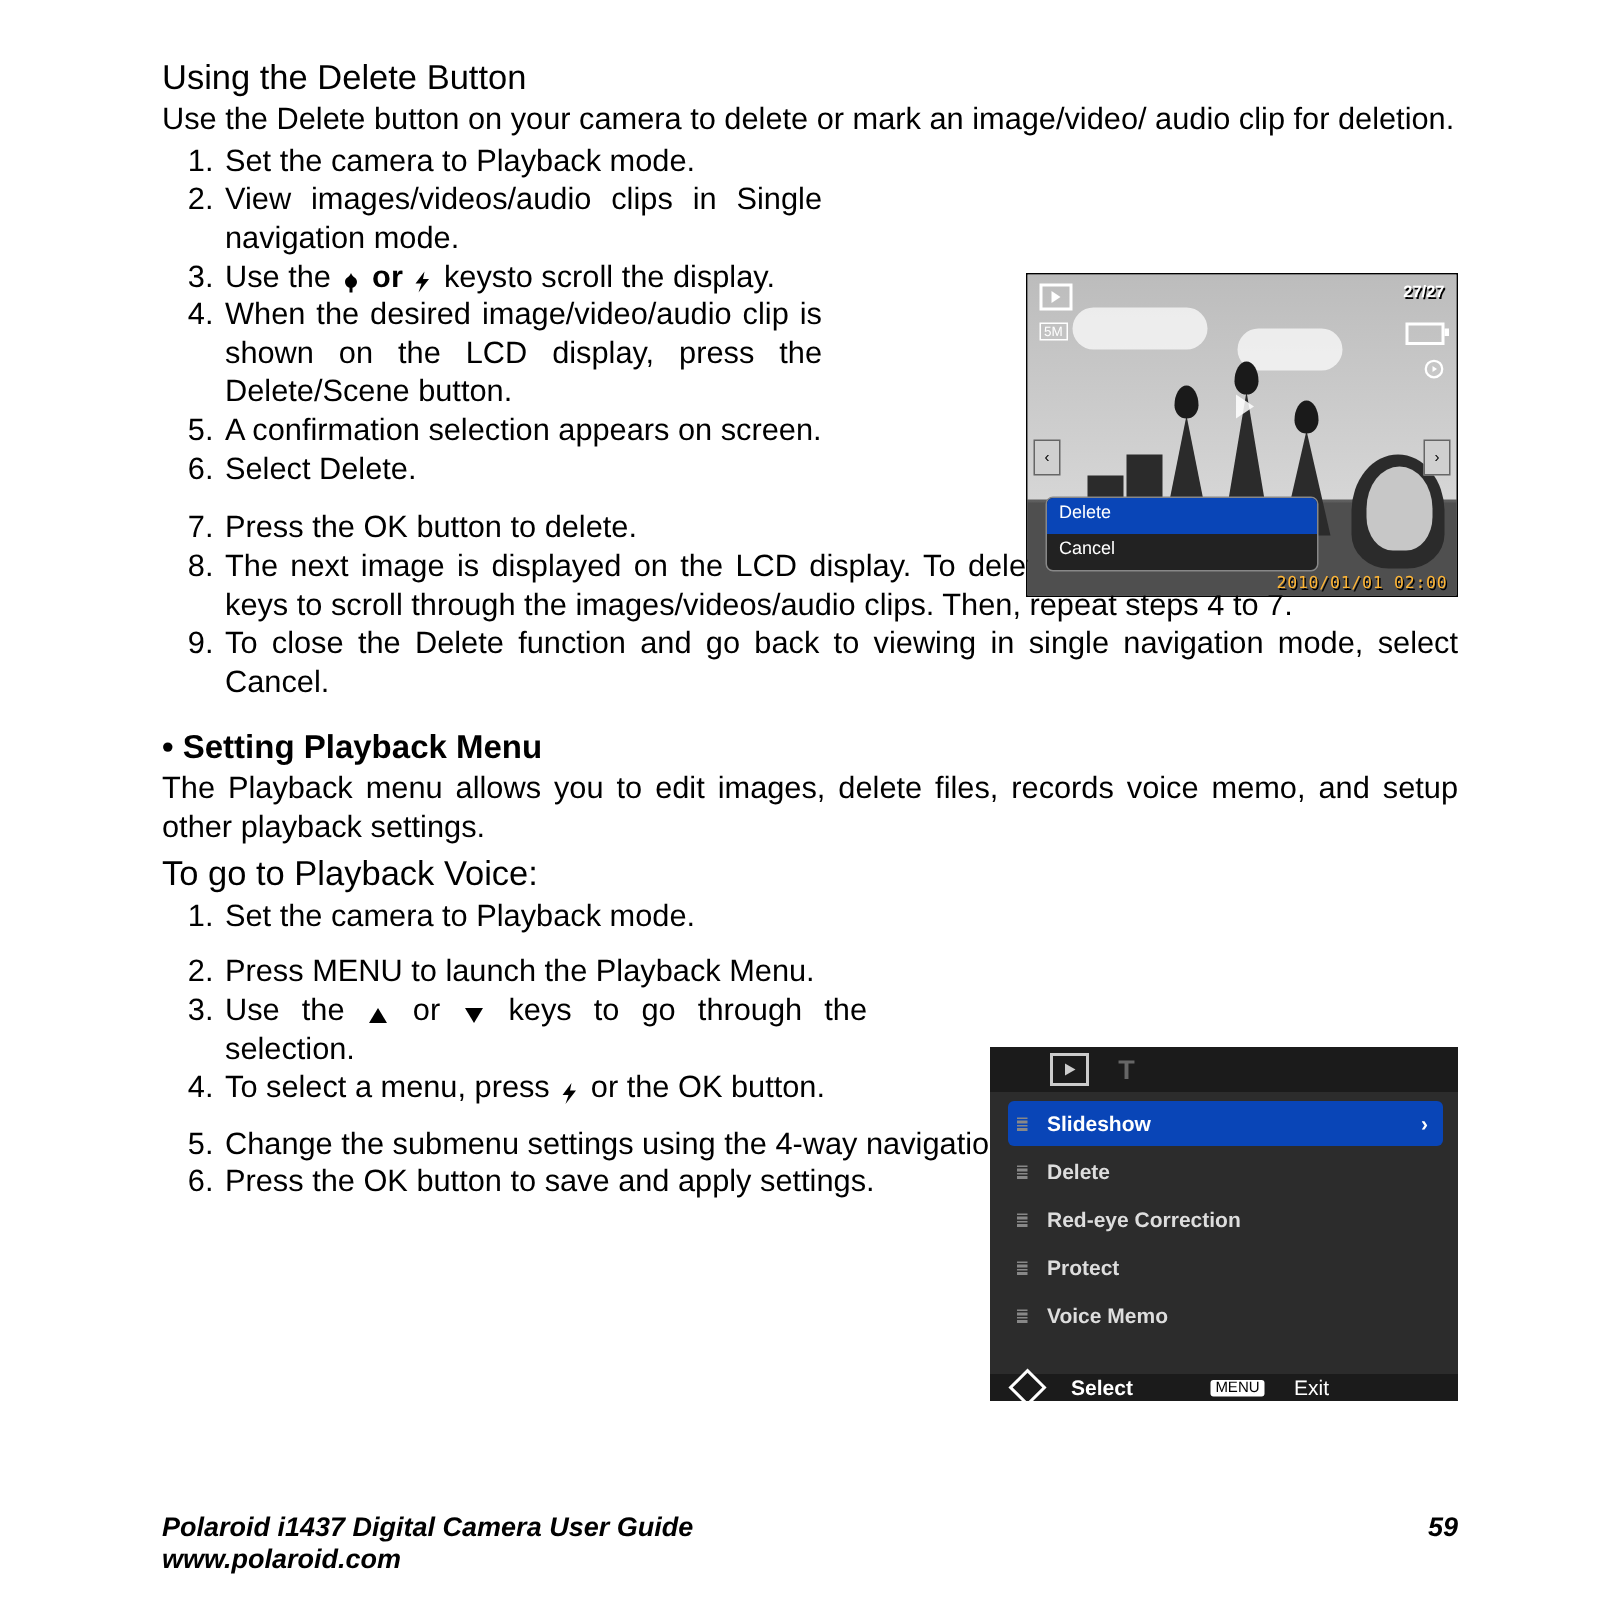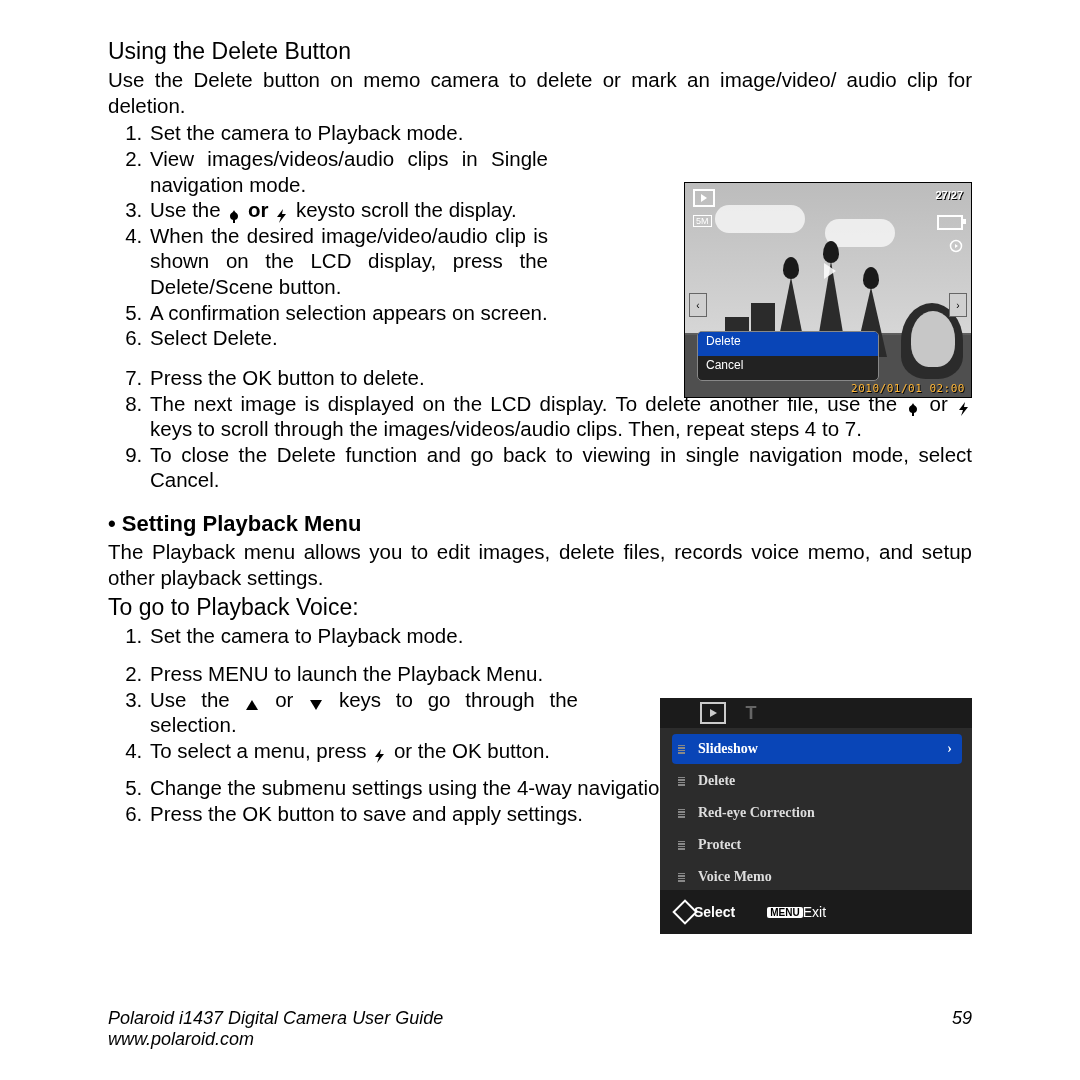--- a/index.html
+++ b/index.html
@@ -51,21 +51,21 @@
   }
   .footer {
     position: absolute;
     bottom: 30px;
     left: 108px;
     right: 108px;
     display: flex;
     justify-content: space-between;
     font-size: 18px;
     font-style: italic;
-    font-weight: normal;
+    font-weight: bold;
   }
   .icon-inline {
     display: inline-block;
     vertical-align: middle;
     width: 16px;
     height: 16px;
   }
   .row {
     position: relative;
   }
@@ -184,52 +184,52 @@
     border-left:7px solid #ccc;
   }
   .lcd-menu .tab.tool {
     border:none; color:#666; font-size:18px; font-weight:bold;
   }
   .lcd-menu .list {
     padding:6px 10px 0 12px;
   }
   .lcd-menu .row {
     display:flex; align-items:center; height:30px; padding:0 10px 0 6px; margin-bottom:2px;
-    font-size:14px; color:#ddd; font-weight:bold;font-family:Liberation Serif, serif;
+    font-size:14px; color:#ddd; font-weight:bold;
   }
   .lcd-menu .row .sq {
     width:8px; display:flex; flex-direction:column; gap:1px; margin-right:12px;
   }
   .lcd-menu .row .sq span{ width:7px;height:1.5px;background:#888; display:block;}
   .lcd-menu .row.sel {
     background:#0945b7; border-radius:4px; color:#fff;
   }
   .lcd-menu .row .chev {
     margin-left:auto; font-weight:bold;
   }
   .lcd-menu .foot {
-    position:absolute; bottom:0; left:0; right:0; height:44px; background:#1b1b1b;
-    display:flex; align-items:center; padding:0 16px; gap:0;
+    position:absolute; bottom:0; left:0; right:0; height:18px; background:#1b1b1b;
+    display:flex; align-items:center; padding:0 16px; gap:20px;
     font-size:14px; color:#fff; font-weight:bold;
   }
   .lcd-menu .foot .diamond {
     width:14px; height:14px; transform:rotate(45deg); border:2px solid #fff;
   }
   .lcd-menu .foot .menu-key {
     background:#fff; color:#000; font-size:10px; padding:0 3px; border-radius:2px;
-    margin-left:32px; font-weight:bold;
+    margin-left:32px; font-weight:normal;
   }
 </style>
 </head>
 <body>
 
 <div class="page">
 
   <div class="h2">Using the Delete Button</div>
-  <div class="body-text">Use the Delete button on memo camera to delete or mark an image/video/ audio clip for deletion.</div>
+  <div class="body-text">Use the Delete button on your camera to delete or mark an image/video/ audio clip for deletion.</div>
 
   <div class="row">
     <ol class="narrow">
       <li>Set the camera to Playback mode.</li>
       <li>View images/videos/audio clips in Single navigation mode.</li>
       <li>Use the
         <span class="icon-inline">
           <svg viewBox="0 0 16 16">
               <path d="M8 2c-1 3-4 3-4 6a4 4 0 0 0 8 0c0-3-3-3-4-6z" fill="#000"></path>
               <rect x="7" y="10" width="2" height="5" fill="#000"></rect>

